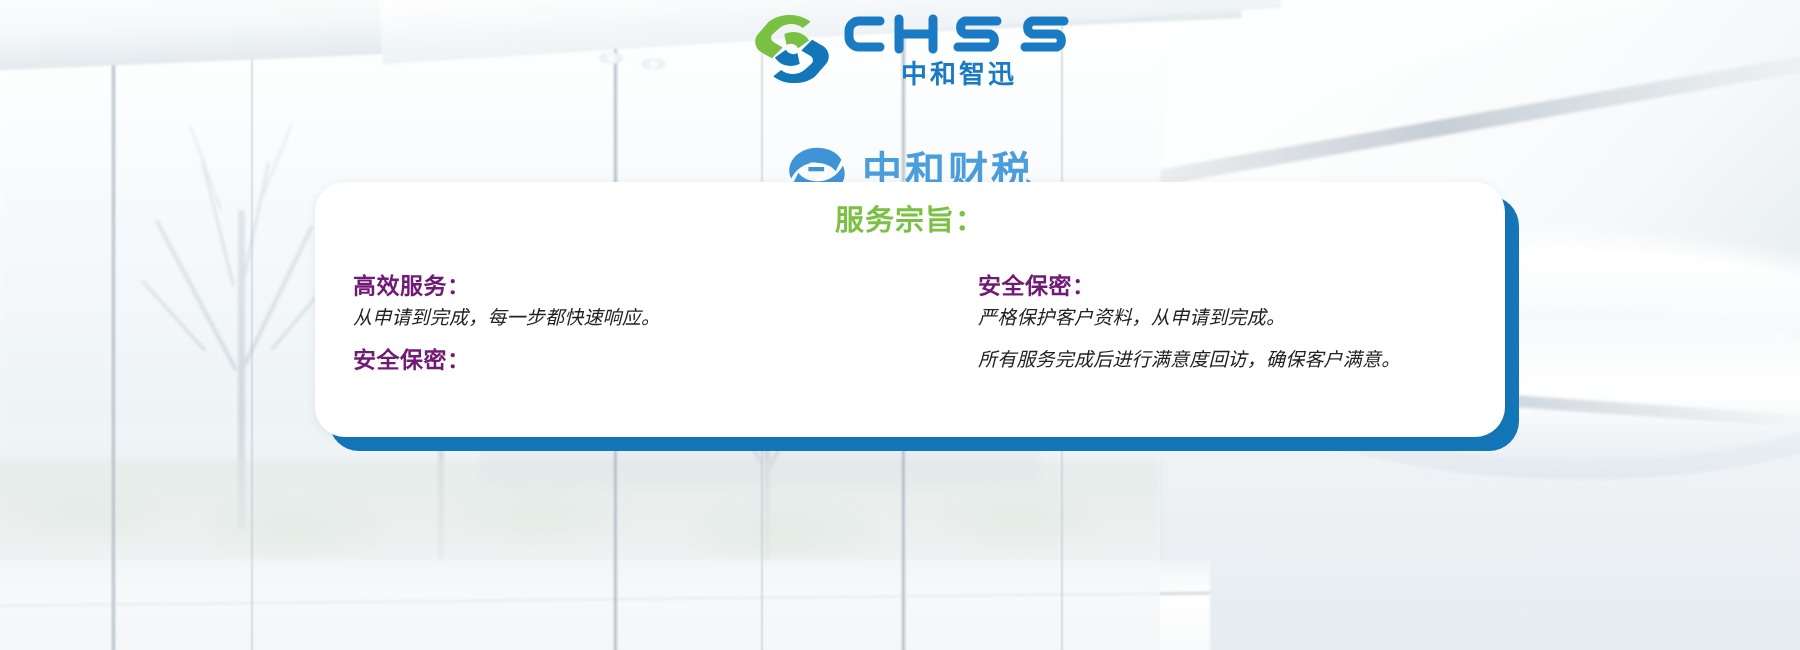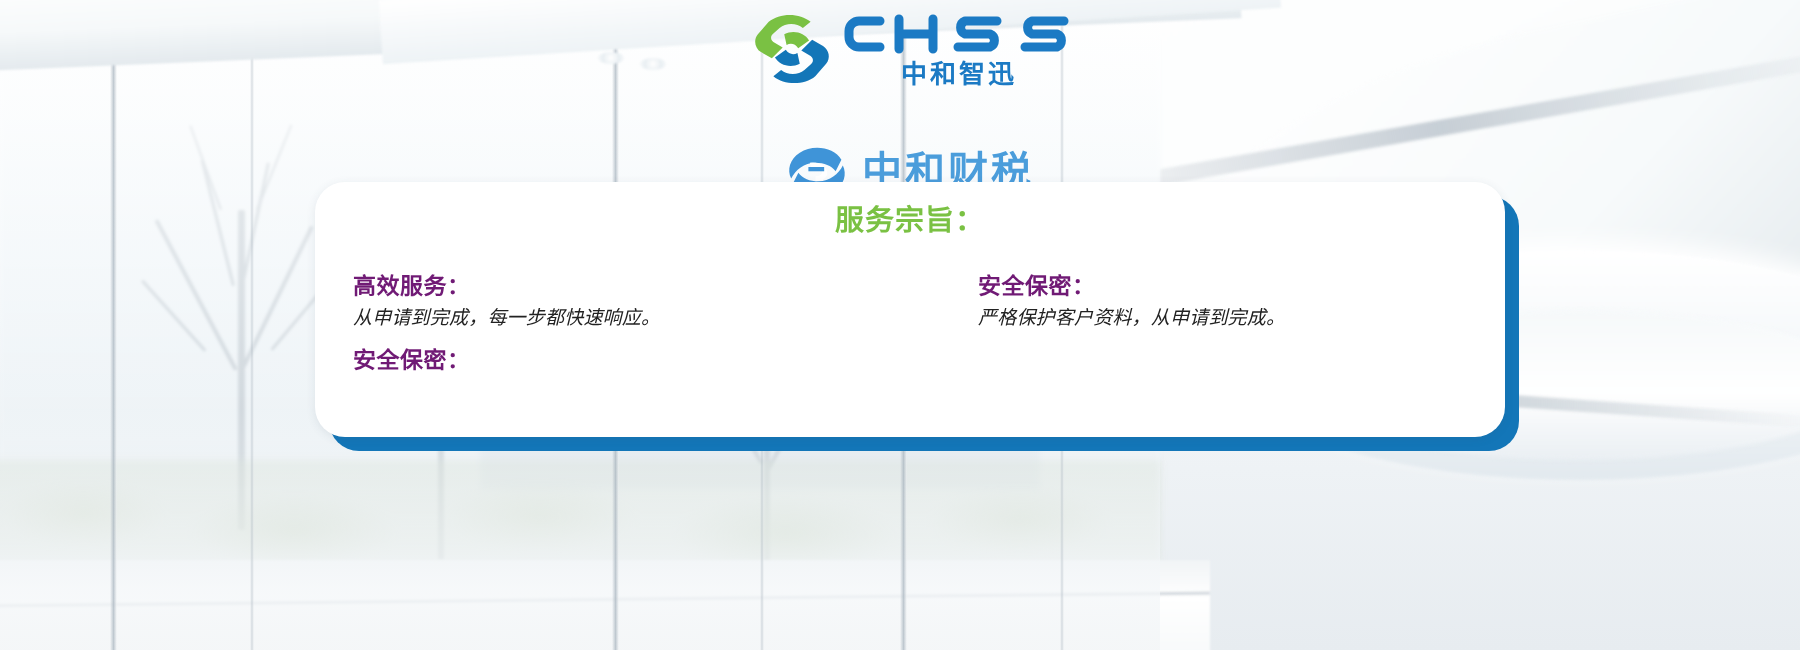--- a/index.html
+++ b/index.html
@@ -401,20 +401,21 @@
             <div class="item-title">安全保密：</div>
           </div>
         </div>
 
         <div class="col right">
           <div class="item">
             <div class="item-title">安全保密：</div>
             <div class="item-desc">严格保护客户资料，从申请到完成。</div>
           </div>
           <div class="item">
+            <div class="item-desc">所有服务完成后进行满意度回访，确保客户满意。</div>
           </div>
         </div>
 
       </div>
     </div>
   </div>
 
 
 </div>
 

